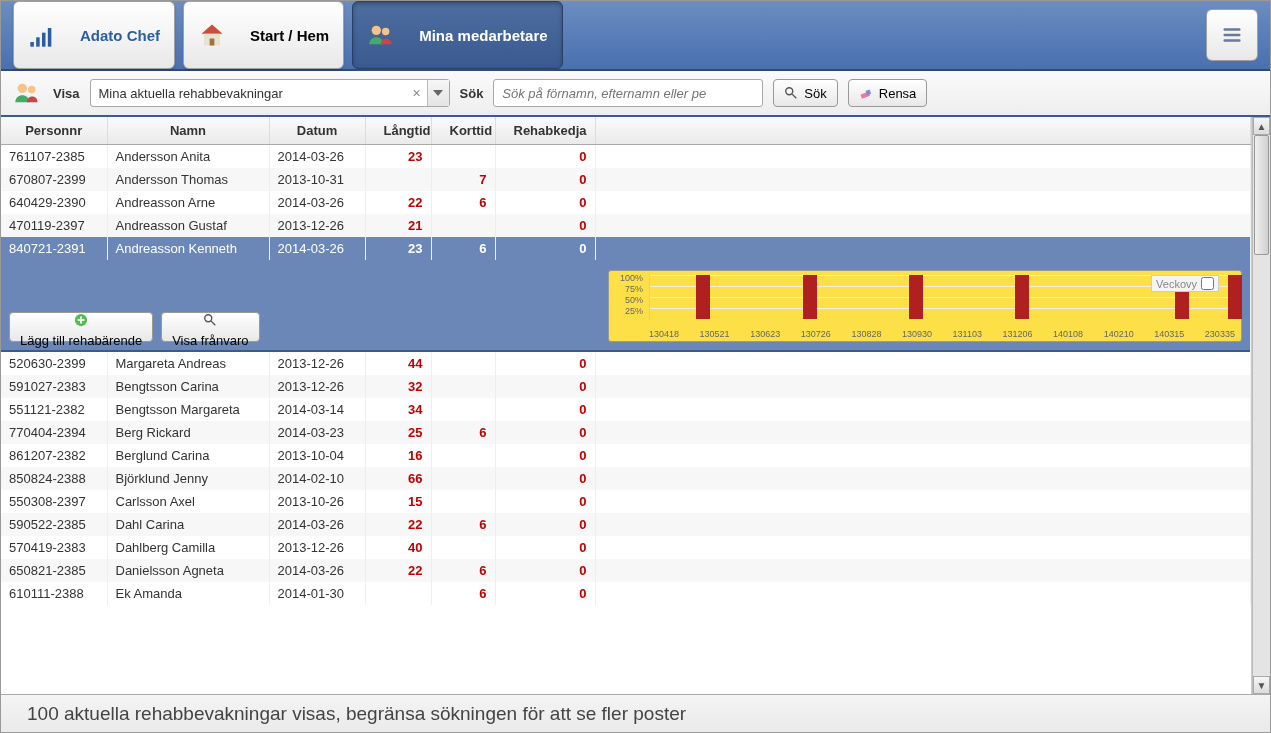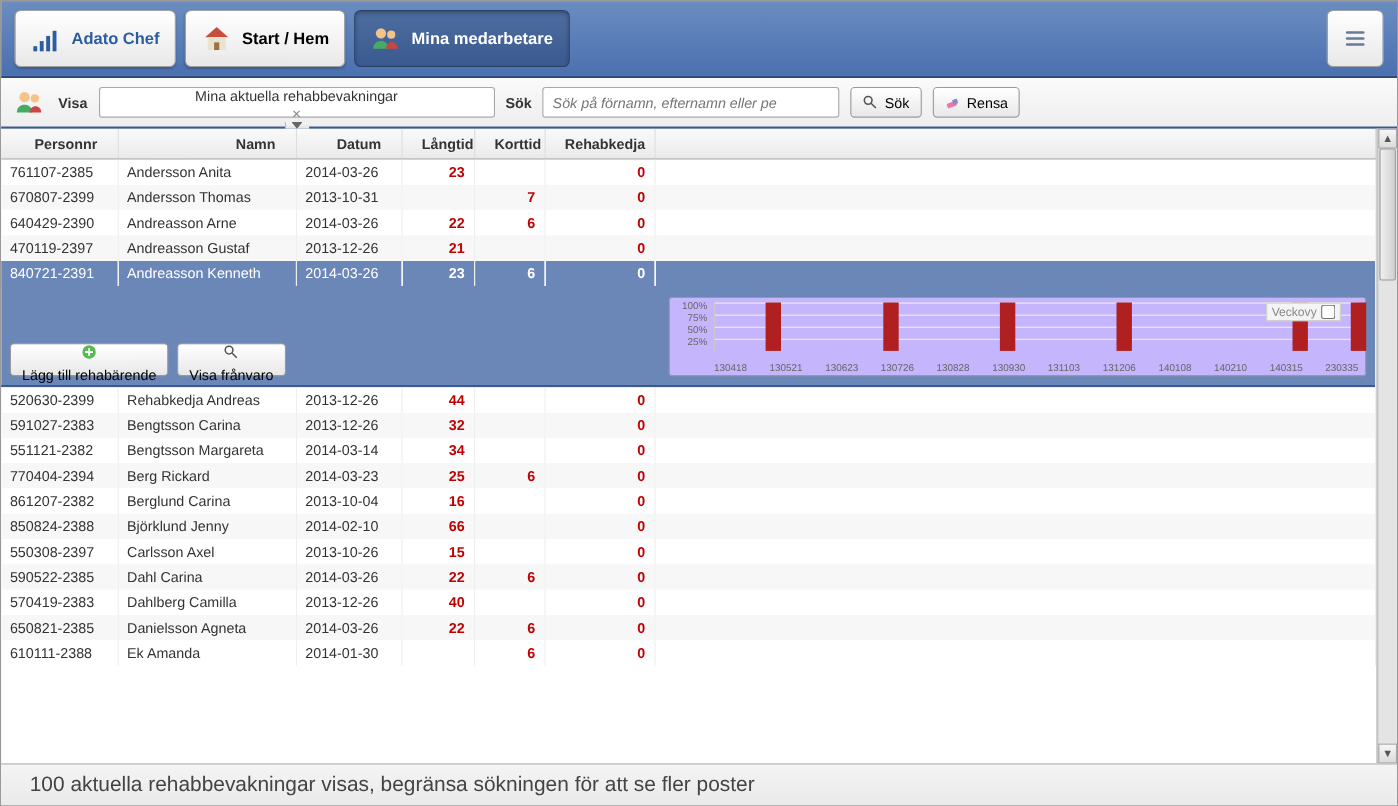--- a/index.html
+++ b/index.html
@@ -20,25 +20,25 @@
     display: flex;
     align-items: center;
     padding: 0 12px;
     gap: 8px;
     border-bottom: 2px solid #2d4a7a;
   }
   .nav-btn {
     background: linear-gradient(to bottom, #ffffff 0%, #f4f4f4 50%, #e8e8e8 100%);
     border: 1px solid #a0a0a0;
     border-radius: 6px;
-    height: 52px;
+    height: 68px;
     padding: 0 14px;
     display: flex;
     align-items: center;
-    gap: 9px;
+    gap: 24px;
     font-size: 15px;
     font-weight: bold;
     cursor: pointer;
     box-shadow: 0 1px 2px rgba(0,0,0,0.2);
   }
   .nav-btn.brand { color:#2b5da0; }
   .nav-btn.active {
     background: linear-gradient(to bottom,#4e6ea0 0%, #3a5a90 100%);
     color: #fff;
     border-color: #293f66;
@@ -63,21 +63,20 @@
     padding: 8px 10px;
     display:flex;
     align-items:center;
     gap: 10px;
   }
   .controlbar .people-icon { width:32px; height:28px; }
   .controlbar label { font-weight:bold; }
   .combo {
     display:flex; align-items:center; border:1px solid #a8a8a8; border-radius:3px; background:#fff; height:28px;
     width: 360px;
-    flex-direction: column;
   }
   .combo .combo-text { flex:1; padding:0 8px; font-size:13px; color:#333; }
   .combo .combo-clear { width:20px; text-align:center; color:#888; cursor:pointer; font-size:14px;}
   .combo .combo-drop { width:22px; text-align:center; border-left:1px solid #bbb; cursor:pointer; background:linear-gradient(to bottom,#f6f6f6,#e4e4e4); height:100%; display:flex;align-items:center;justify-content:center;}
   .search-input {
     border:1px solid #a8a8a8; border-radius:3px; height:28px; width:270px; padding:0 8px;
     font-style:italic; color:#888; font-size:13px;
   }
   .small-btn {
     background: linear-gradient(to bottom,#ffffff,#e8e8e8);
@@ -89,21 +88,21 @@
   
   .table-wrap { position:relative; height: calc(733px - 70px - 48px - 38px); display:flex; }
   .table-body { flex:1; overflow:hidden; border-right:1px solid #ccc; position:relative; }
   .vscroll { width:18px; background:#e4e4e4; border-left:1px solid #bbb; position:relative; }
   .vscroll .arrow { height:18px; display:flex;align-items:center;justify-content:center; background:linear-gradient(to bottom,#f6f6f6,#dcdcdc); border:1px solid #aaa; font-size:10px; color:#555; cursor:pointer;}
   .vscroll .thumb { position:absolute; top:18px; left:1px; right:1px; height:120px; background:linear-gradient(to right,#f0f0f0,#d0d0d0); border:1px solid #999; border-radius:2px;}
   .vscroll .arrow.bottom { position:absolute; bottom:0; left:0; right:0;}
   table { border-collapse: collapse; width:100%; table-layout:fixed; }
   thead th {
     background: linear-gradient(to bottom,#fafafa,#eaeaea);
-    text-align:right; padding:6px 18px; font-weight:bold;
+    text-align:center; padding:6px 18px; font-weight:bold;
     border-bottom:1px solid #aaa; border-right:1px solid #ddd;
     font-size:13px; color:#333;
   }
   tbody td { padding:4px 8px; border-right:1px solid #eee; color:#333; font-size:13px; white-space:nowrap; overflow:hidden; text-overflow:ellipsis;}
   tbody tr:nth-child(even) td { background:#f7f7f7;}
   .col-pnr{width:106px;} .col-name{width:162px;} .col-date{width:96px;}
   .col-lang{width:66px;text-align:right;} .col-kort{width:64px;text-align:right;}
   .col-rehab{width:100px;text-align:right;}
   .redval { color:#c00000; font-weight:bold; text-align:right;margin-left:48px;}
 
@@ -114,21 +113,21 @@
   .expand-panel {
     background:#6b87b8;
     padding:10px 8px 8px 8px;
     display:flex; align-items:flex-end; gap:8px;
     border-bottom:2px solid #3a5a90;
   }
   .expand-panel .panel-btns { display:flex; gap:8px; }
   .expand-panel .small-btn { height:30px;flex-direction:column; }
   .expand-panel .chart-box {
     margin-left:auto;
-    background:#c4b5fd; border:1px solid #999; border-radius:3px;
+    background:#fde047; border:1px solid #999; border-radius:3px;
     width:634px; height:72px; position:relative; padding:4px 6px 2px 40px;
     font-size:9px; color:#666;
   }
   .chart-box .yaxis { position:absolute; left:2px; top:2px; display:flex; flex-direction:column; gap:0; font-size:9px; color:#666;}
   .chart-box .yaxis span{ line-height:11px; text-align:right; width:32px;}
   .chart-box .plot { position:absolute; left:40px; right:6px; top:4px; height:44px; border-left:1px solid #ccc;}
   .chart-box .gridline{ position:absolute;left:0;right:0;border-top:1px solid #eee;}
   .chart-box .bar{ position:absolute; bottom:0; width:14px; background:#b02020;}
   .chart-box .xaxis{ position:absolute; left:40px; right:6px; bottom:2px; display:flex; justify-content:space-between; font-size:9px; color:#666;}
   .chart-box .veckovy{ position:absolute; right:22px; top:4px; background:#f4f4f4; border:1px solid #ccc; padding:1px 4px; display:flex; align-items:center; gap:4px; font-size:11px; color:#888;}
@@ -358,21 +357,21 @@
                   <div class="veckovy">
                     <span>Veckovy</span>
                     <input type="checkbox" style="">
                   </div>
                 </div>
               </div>
             </td>
           </tr>
           <tr>
             <td>520630-2399</td>
-            <td>Rehabkedja Andreas</td>
+            <td>Margareta Andreas</td>
             <td>2013-12-26</td>
             <td class="redval">44</td>
             <td class="redval"></td>
             <td class="redval">0</td>
             <td></td>
           </tr>
           <tr>
             <td>591027-2383</td>
             <td>Bengtsson Carina</td>
             <td>2013-12-26</td>

